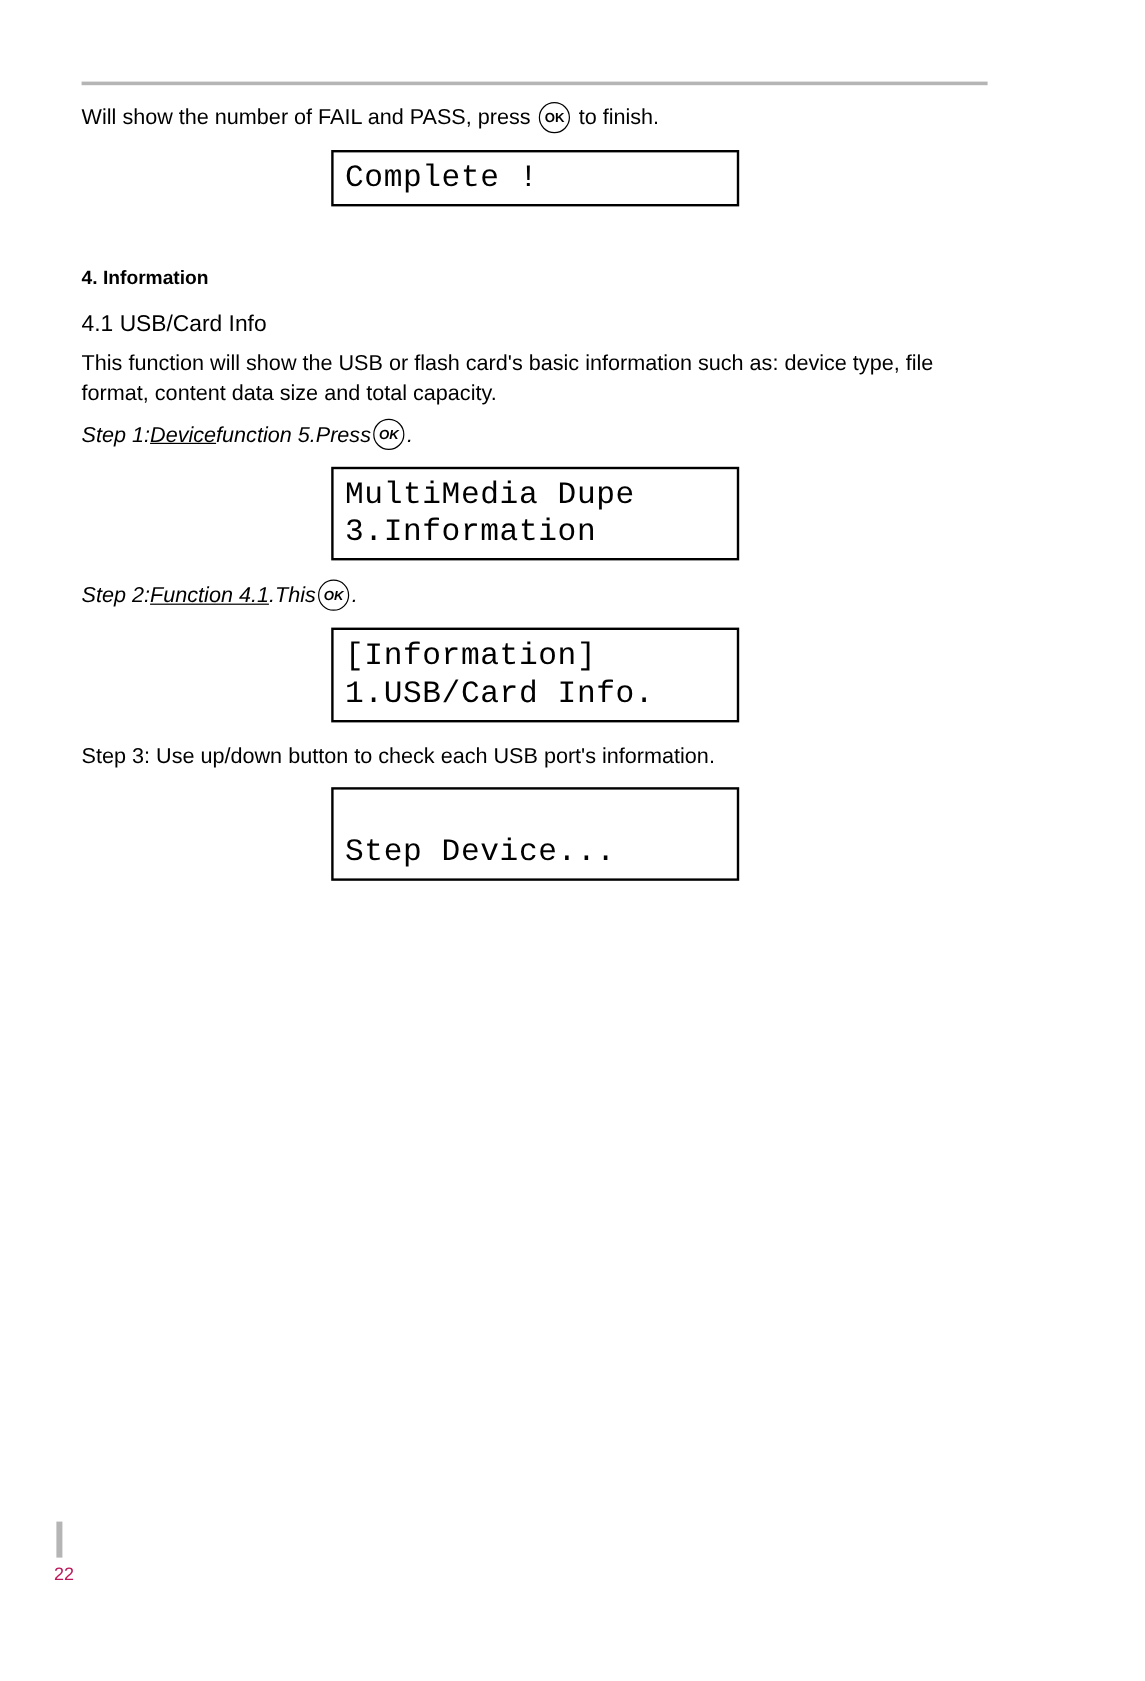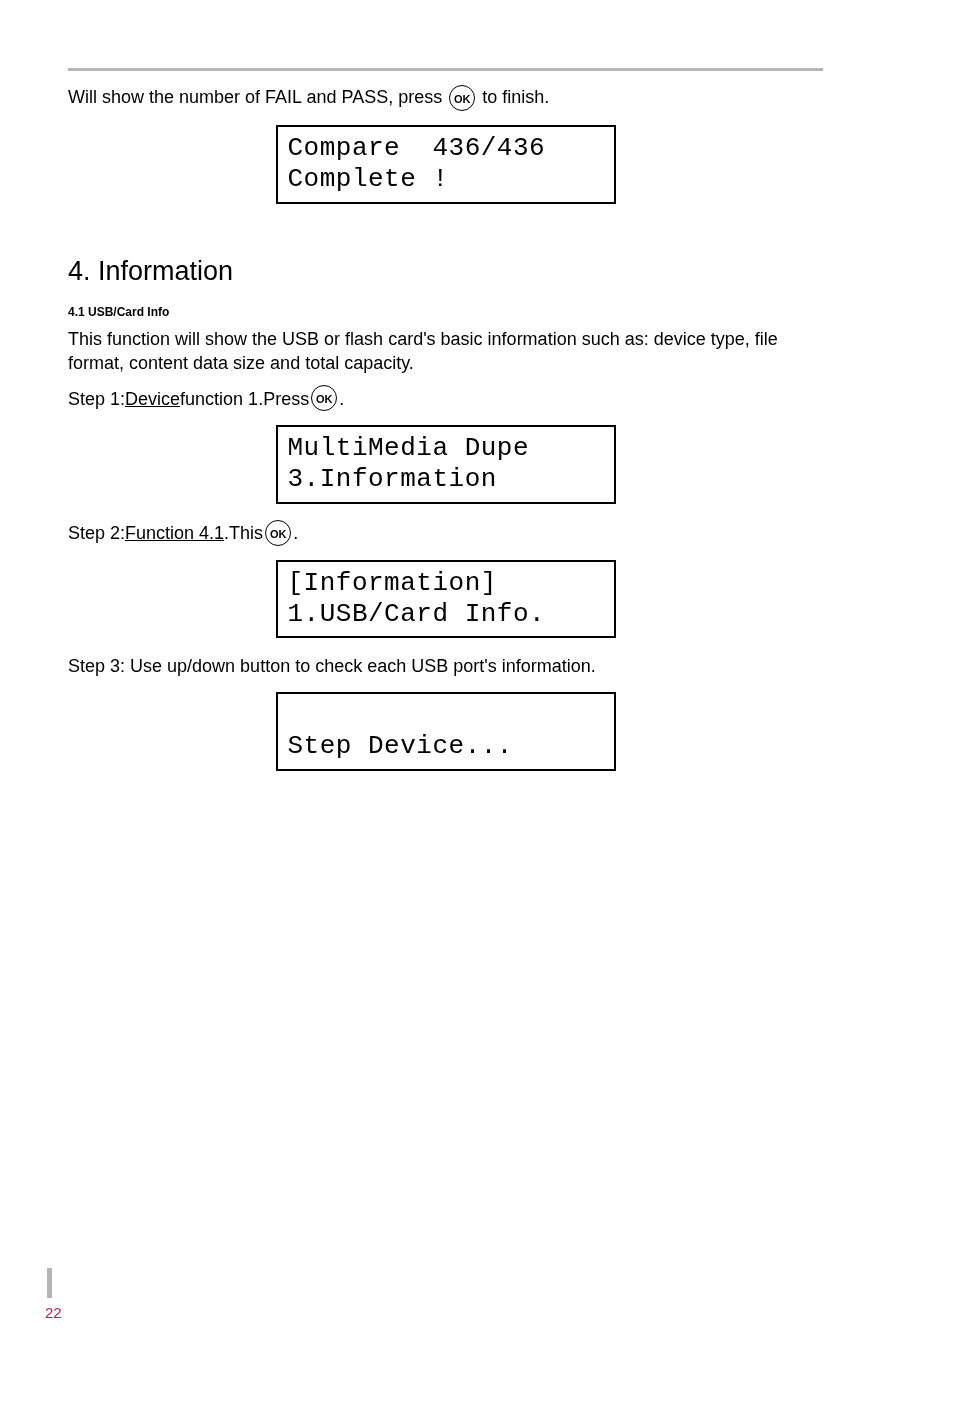--- a/index.html
+++ b/index.html
@@ -57,35 +57,36 @@
   .lcd-line1, .lcd-line2 {
     white-space: pre;
   }
   .lcd-center .lcd-line2 {
     text-align: left;
   }
   .section-gap {
     height: 36px;
   }
   .heading-4 {
-    font-size: 27px;
-    font-weight: normal;
+    font-size: 16px;
+    font-weight: bold;
     margin: 0 0 4px 0;
   }
   .heading-41 {
-    font-size: 12px;
-    font-weight: bold;
+    font-size: 19px;
+    font-weight: normal;
     margin: 18px 0 8px 0;
   }
   .step {
     display: flex;
-    align-items: flex-end;
+    align-items: center;
     gap: 0;
     font-size: 18px;
     margin: 10px 0 6px 0;
+    font-style: italic;
   }
   .step .underline {
     text-decoration: underline;
   }
   .page-number {
     position: absolute;
     left: 45px;
     bottom: 80px;
     width: 9px;
     text-align: center;
@@ -108,36 +109,35 @@
   <div class="content">
     <hr class="top-rule">
 
     <p>
       <span>Will show the number of FAIL and PASS, press </span>
       <span class="ok-circle">OK</span>
       <span> to finish.</span>
     </p>
 
     <div class="lcd lcd-center">
-      <div class="lcd-line1">Compare  436/436</div>
       <div class="lcd-line2">Complete !</div>
     </div>
 
     <div class="section-gap"></div>
 
     <div class="heading-4">4. Information</div>
 
     <div class="heading-41">4.1 USB/Card Info</div>
 
     <p>This function will show the USB or flash card's basic information such as: device type, file format, content data size and total capacity.</p>
 
     <p class="step">
       <span>Step 1:</span>
       <span class="underline"> Device  </span>
-      <span> function 1.Press </span>
+      <span> function 5.Press </span>
       <span class="ok-circle">OK</span>
       <span>.</span>
     </p>
 
     <div class="lcd">
       <div class="lcd-line1">MultiMedia Dupe</div>
       <div class="lcd-line2">3.Information</div>
     </div>
 
     <p class="step">

